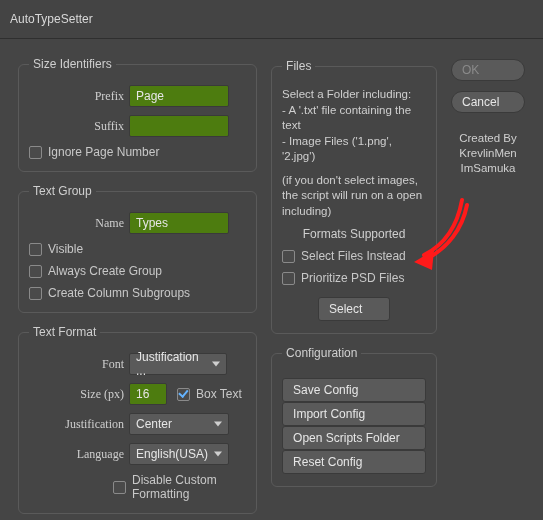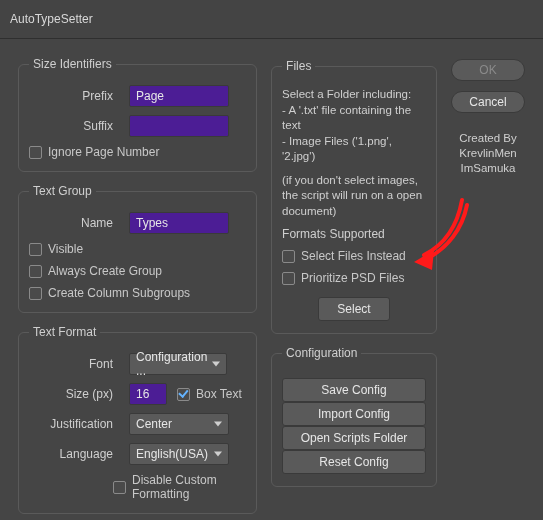--- a/index.html
+++ b/index.html
@@ -41,25 +41,26 @@
     }
     .row {
       display: flex;
       align-items: center;
       margin-bottom: 8px;
     }
     .row:last-child { margin-bottom: 0; }
     .lbl-right {
       width: 100px;
       text-align: right;
-      padding-right: 16px;
+      padding-right: 5px;
       color: #cfcfcf;
+      font-family: Liberation Serif, serif;
     }
     .input-text {
-      background: #4c1d95;
+      background: #4d7c0f;
       border: 1px solid #3a3a3a;
       color: #e6e6e6;
       padding: 3px 6px;
       font-size: 12px;
       height: 22px;
       border-radius: 2px;
     }
     .input-text.w1 { width: 100px; }
     .input-text.w2 { width: 38px; text-align: left; }
     .select {
@@ -114,31 +115,31 @@
     }
     .btn {
       background: #5a5a5a;
       border: 1px solid #3a3a3a;
       color: #e6e6e6;
       font-size: 12px;
       height: 24px;
       border-radius: 12px;
       display: flex;
       align-items: center;
-      justify-content: center;
+      justify-content: flex-start;
       cursor: default;
       padding: 0 10px;
     }
     .btn.disabled { color: #8a8a8a; }
     .btn.rect { border-radius: 3px; height: 24px; }
     .btn.wide { width: 100%; }
     .btn.sm { width: 72px; }
     .btn.pill-sm { width: 74px; height: 22px; }
     .filehint { font-size: 11.5px; line-height: 1.35; margin-bottom: 8px; color: #cfcfcf; }
-    .formats-title { text-align: left; margin-bottom: 8px; color: #cfcfcf; }
+    .formats-title { text-align: center; margin-bottom: 8px; color: #cfcfcf; }
     .config-stack { display: flex; flex-direction: column; gap: 0; padding-top: 4px; }
     .credit { font-size: 11.5px; text-align: center; line-height: 1.3; color: #cfcfcf; margin-top: 8px; }
     .custom-layers {
       margin-top: 4px;
       width: 100%;
     }
     .select-row-center { display: flex; justify-content: center; margin-top: 12px; }
 
     
     .arrow {
@@ -191,21 +192,21 @@
         <div class="cb-box"></div>
         <span>Create Column Subgroups</span>
       </div>
     </fieldset>
 
     <fieldset class="group">
       <legend>Text Format</legend>
       <div class="row">
         <div class="lbl-right">Font</div>
         <div class="select w3">
-          <span>Configuration ...</span>
+          <span>Justification ...</span>
           <span class="caret"></span>
         </div>
       </div>
       <div class="row">
         <div class="lbl-right">Size (px)</div>
         <input class="input-text w2" value="16" style="">
         <div class="checkbox" style="margin:0 0 0 10px;">
           <div class="cb-box checked"></div>
           <span>Box Text</span>
         </div>
@@ -236,21 +237,21 @@
   </div>
 
   <div class="col-mid">
     <fieldset class="group" style="position:relative;">
       <legend>Files</legend>
       <div class="filehint">
         <div>Select a Folder including:</div>
         <div>- A '.txt' file containing the text</div>
         <div>- Image Files ('1.png', '2.jpg')</div>
       </div>
-      <div class="filehint">(if you don't select images, the script will run on a open document)</div>
+      <div class="filehint">(if you don't select images, the script will run on a open including)</div>
       <div class="formats-title">Formats Supported</div>
       <div class="checkbox">
         <div class="cb-box"></div>
         <span>Select Files Instead</span>
       </div>
       <div class="checkbox">
         <div class="cb-box"></div>
         <span>Prioritize PSD Files</span>
       </div>
       <div class="select-row-center">

